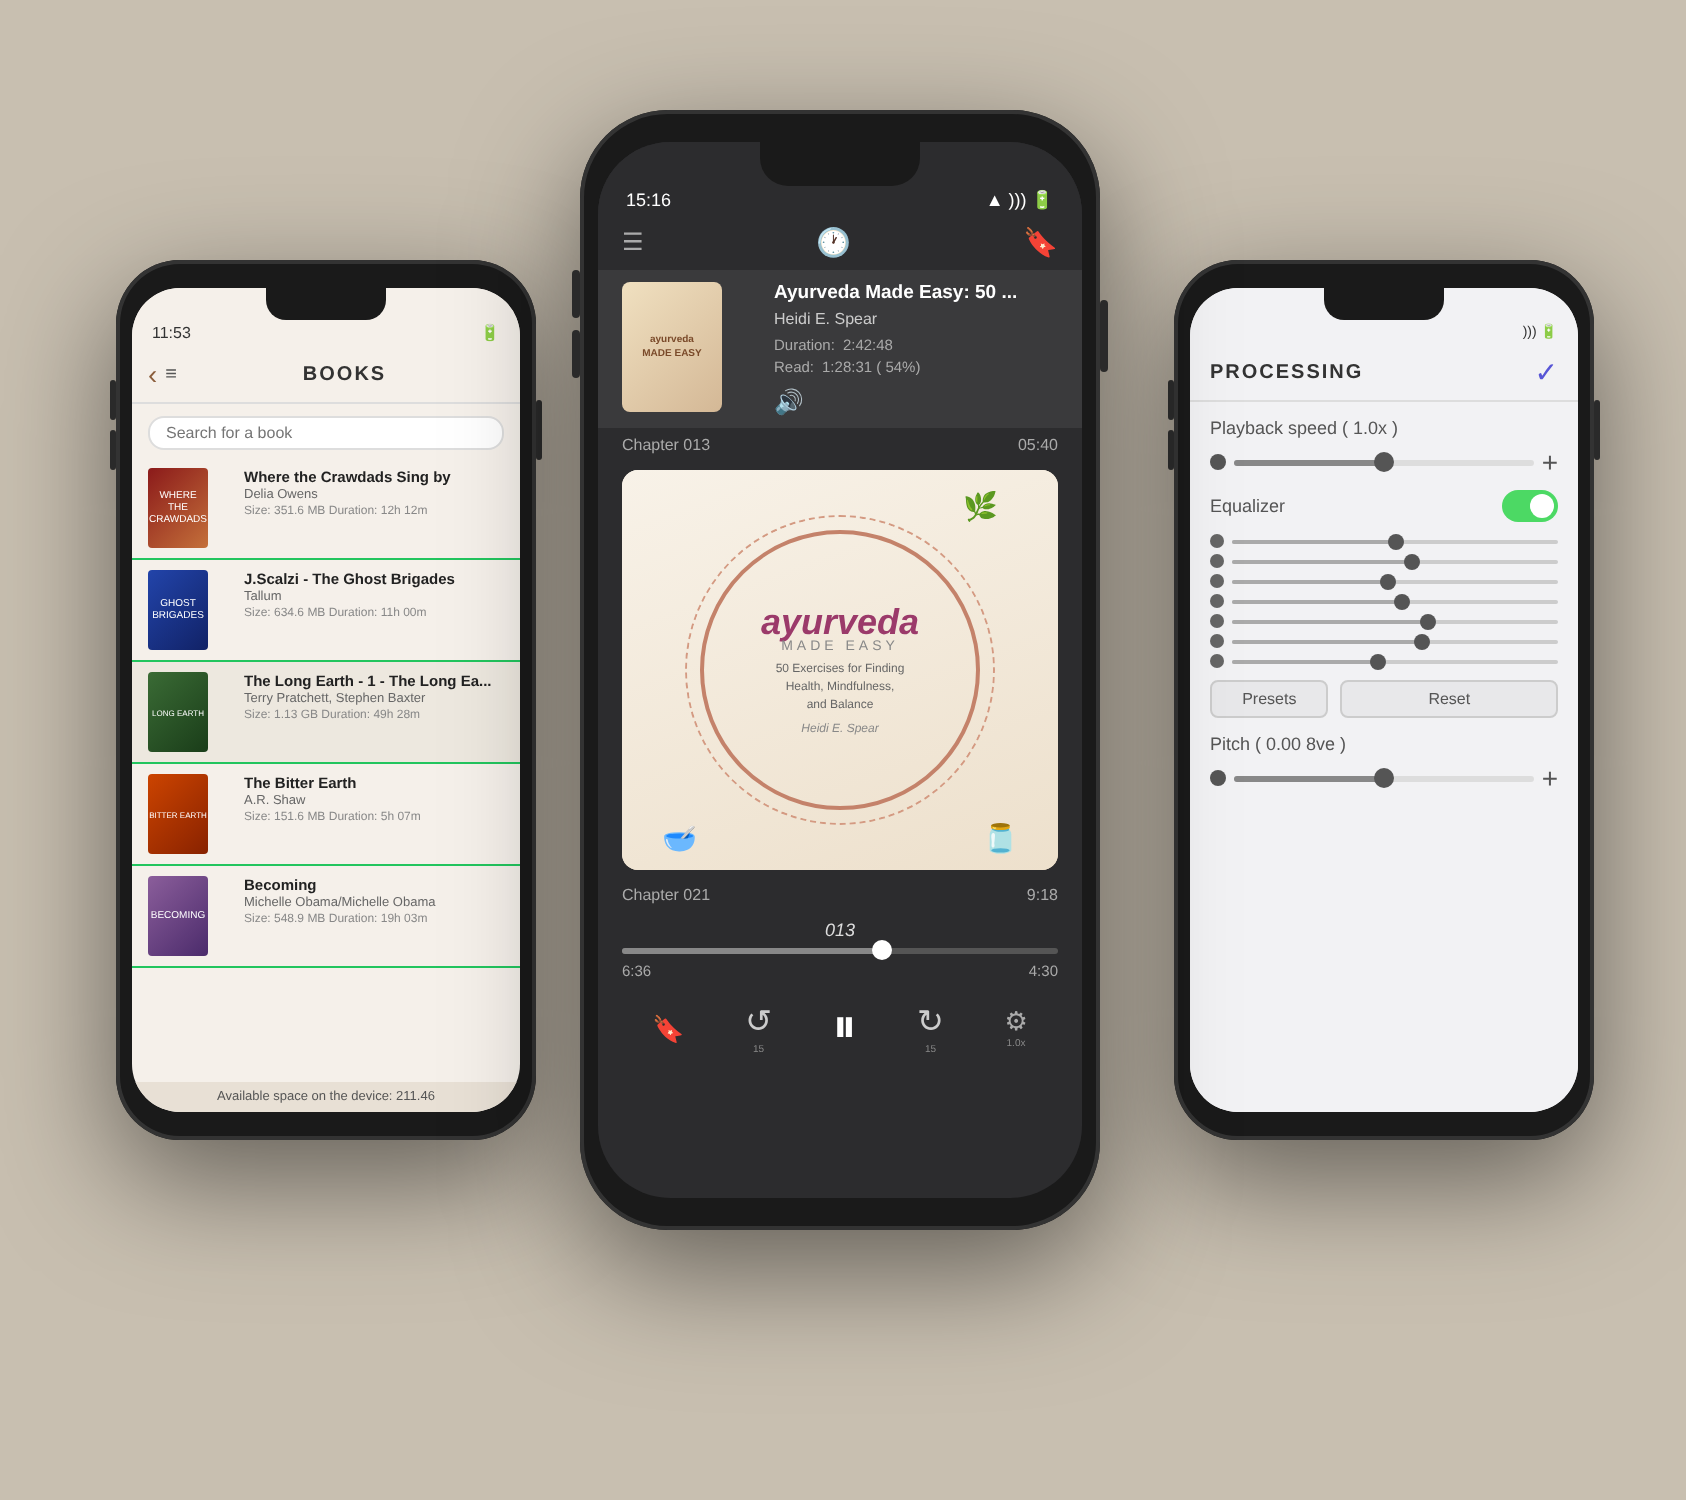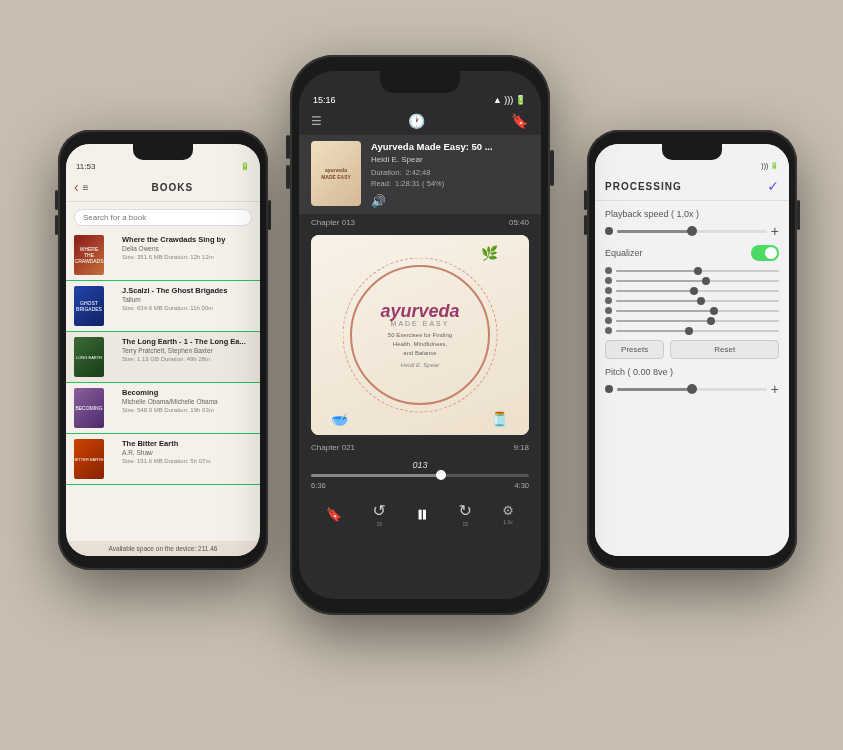--- a/index.html
+++ b/index.html
@@ -221,21 +221,21 @@
       color: #aaa;
       font-size: 14px;
     }
 
     
     .center-book-info {
       background: #3a3a3c;
       padding: 6px 12px;
       display: flex;
       align-items: flex-start;
-      gap: 10px;
+      gap: 26px;
     }
     .center-cover {
       width: 50px;
       height: 65px;
       border-radius: 4px;
       background: linear-gradient(135deg, #f0e0c0, #d4b896);
       flex-shrink: 0;
       position: relative;
       overflow: hidden;
       display: flex;
@@ -768,41 +768,41 @@
           </div>
           <div class="book-info">
             <div class="book-title">The Long Earth - 1 - The Long Ea...</div>
             <div class="book-author">Terry Pratchett, Stephen Baxter</div>
             <div class="book-meta">Size: 1.13 GB  Duration: 49h 28m</div>
           </div>
         </div>
 
         <div class="book-item">
           <div class="book-cover">
+            <div style="width:100%;height:100%;background:linear-gradient(135deg,#CC4400,#882200);display:flex;align-items:center;justify-content:center;">
+              <span style="font-size:4px;color:#fff;text-align:center;">BITTER EARTH</span>
+            </div>
+          </div>
+          <div class="book-info">
+            <div class="book-title">The Bitter Earth</div>
+            <div class="book-author">A.R. Shaw</div>
+            <div class="book-meta">Size: 151.6 MB  Duration: 5h 07m</div>
+          </div>
+        </div>
+
+        <div class="book-item">
+          <div class="book-cover">
             <div style="width:100%;height:100%;background:linear-gradient(135deg,#8B5E9B,#4B2B6B);display:flex;align-items:center;justify-content:center;">
               <span style="font-size:5px;color:#fff;text-align:center;">BECOMING</span>
             </div>
           </div>
           <div class="book-info">
             <div class="book-title">Becoming</div>
             <div class="book-author">Michelle Obama/Michelle Obama</div>
             <div class="book-meta">Size: 548.9 MB  Duration: 19h 03m</div>
-          </div>
-        </div>
-
-        <div class="book-item">
-          <div class="book-cover">
-            <div style="width:100%;height:100%;background:linear-gradient(135deg,#CC4400,#882200);display:flex;align-items:center;justify-content:center;">
-              <span style="font-size:4px;color:#fff;text-align:center;">BITTER EARTH</span>
-            </div>
-          </div>
-          <div class="book-info">
-            <div class="book-title">The Bitter Earth</div>
-            <div class="book-author">A.R. Shaw</div>
-            <div class="book-meta">Size: 151.6 MB  Duration: 5h 07m</div>
           </div>
         </div>
 
       </div>
 
       <div class="left-footer">
         <span>Available space on the device: 211.46</span>
       </div>
     </div>
   </div>

